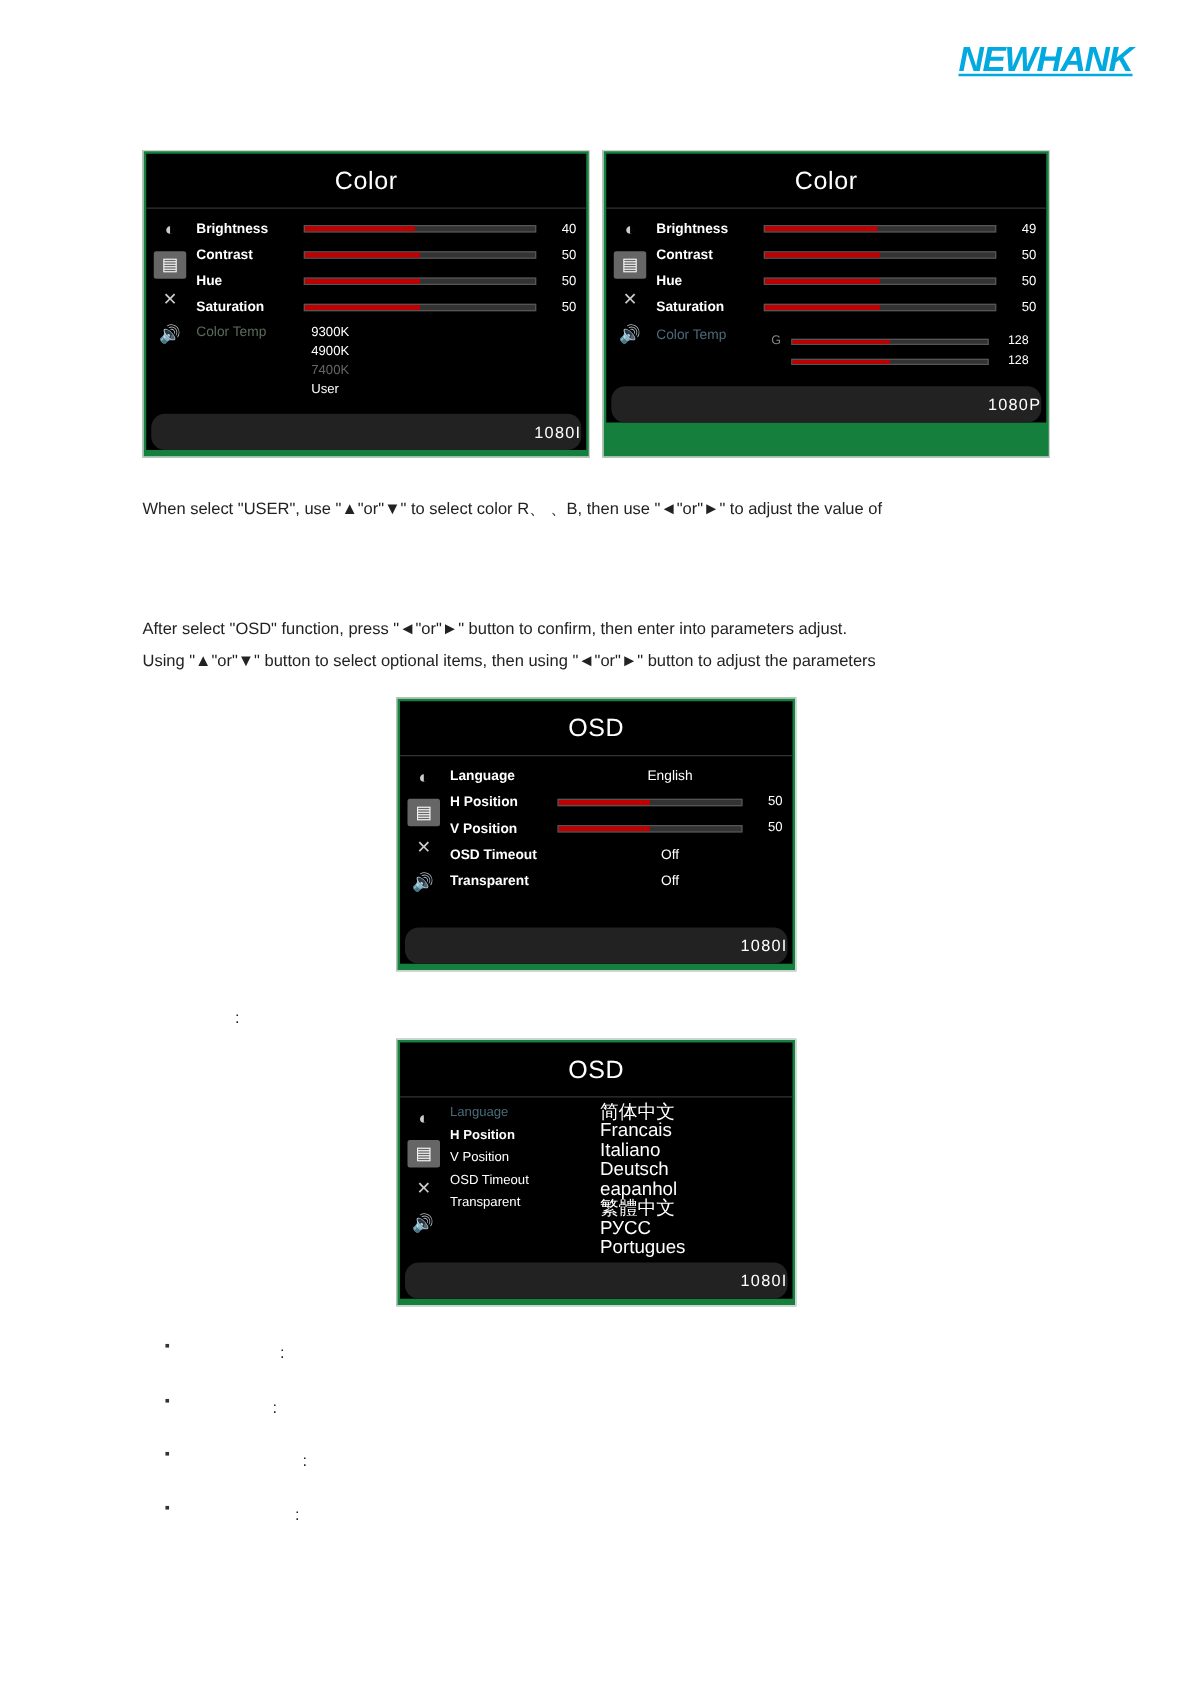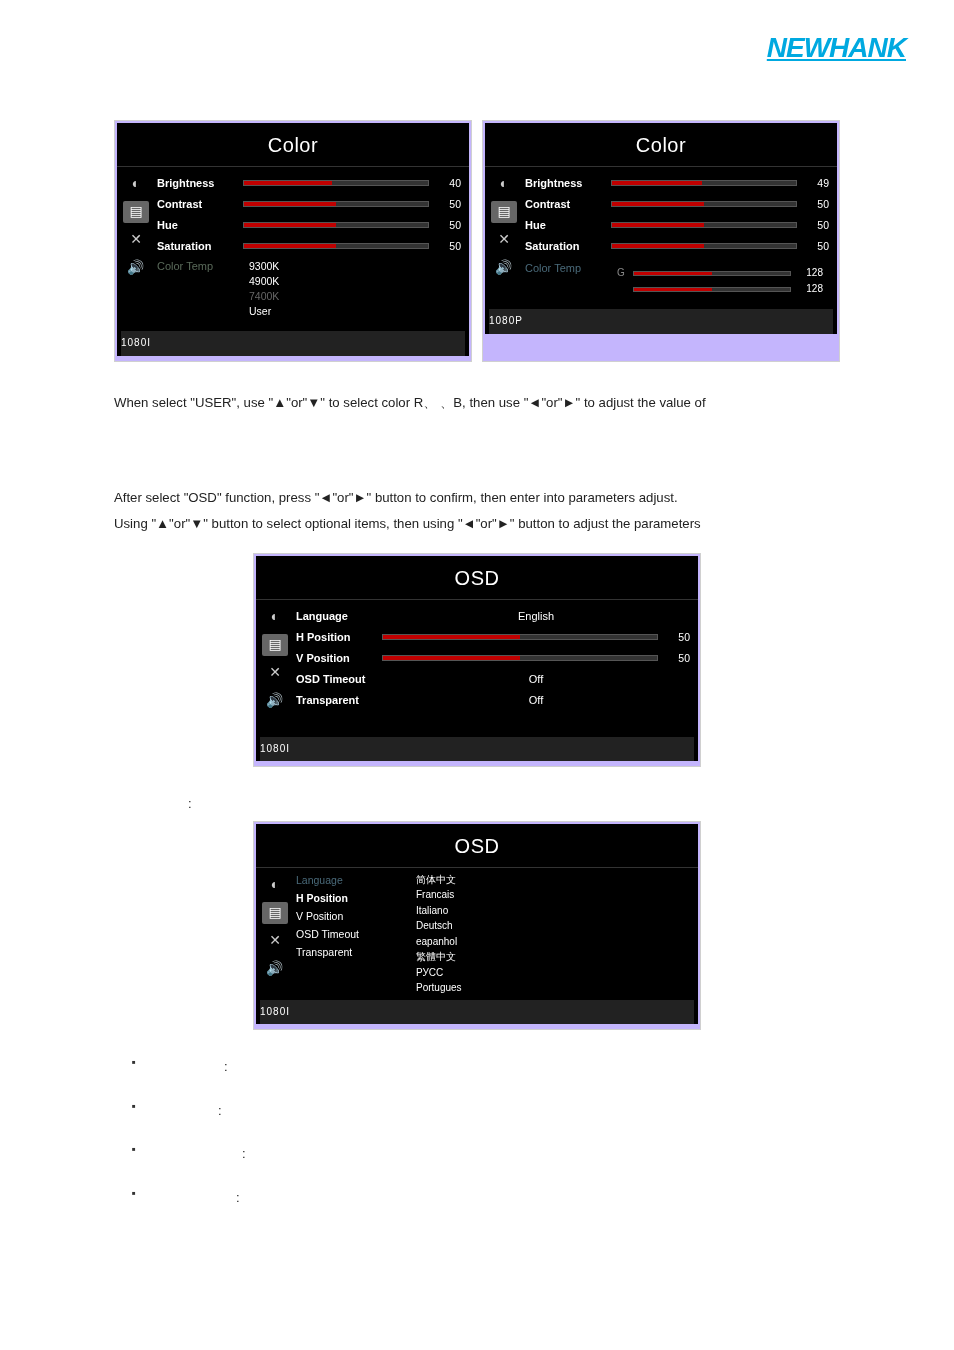--- a/index.html
+++ b/index.html
@@ -36,21 +36,21 @@
     padding: 80px 114px 0 114px;
     font-size: 13.2px;
     line-height: 1.65;
   }
   .screenshots-row {
     display: flex;
     gap: 10px;
     margin-bottom: 30px;
   }
   .panel-wrap {
-    background: #c4b5fd;
+    background: #15803d;
     border: 1px solid #d0d0d0;
     padding: 2px;
     flex: 1;
   }
   .panel {
     background: #000;
     color: #fff;
     font-family: Arial, sans-serif;
     position: relative;
   }
@@ -126,24 +126,25 @@
     width: 26px;
     text-align: right;
     font-size: 10.5px;
   }
   .valtext {
     flex: 1;
     text-align: center;
     font-size: 11px;
   }
   .panel-footer {
-    text-align: left;
-    font-size: 10px;
+    text-align: right;
+    font-size: 13px;
     padding: 4px 0;
     letter-spacing: 1px;
+    border-radius: 11px;
   }
   .panel-footer-bar {
     background: #222;
     margin: 0 4px 3px 4px;
   }
   .sublist {
     flex: 1;
     padding: 2px 6px 4px 6px;
   }
   .sublist .srow {
@@ -162,27 +163,27 @@
   .rg-track {
     flex: 1;
     height: 5px;
     background: #333;
     border: 1px solid #555;
     position: relative;
   }
   .rg-fill { position: absolute; left: 0; top: 0; bottom: 0; background: #c00000; }
   .rg-val { width: 26px; text-align: right; font-size: 10px; }
   .centered-panel {
-    width: 448px;
+    width: 320px;
     margin: 0 auto 26px auto;
   }
   .lang-list {
     flex: 1;
     padding: 4px 6px;
-    font-size: 10px;
+    font-size: 15px;
   }
   .lang-list .lrow {
     line-height: 15.5px;
   }
   .lang-list .dim { color: #888; }
   ul.bullets {
     list-style: none;
     padding: 0;
     margin: 18px 0 0 18px;
   }

